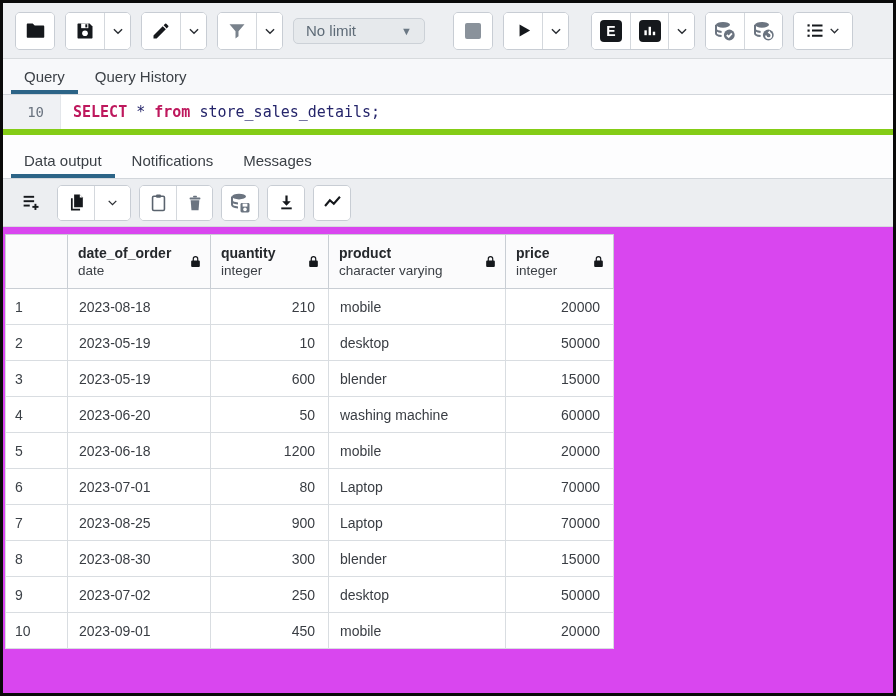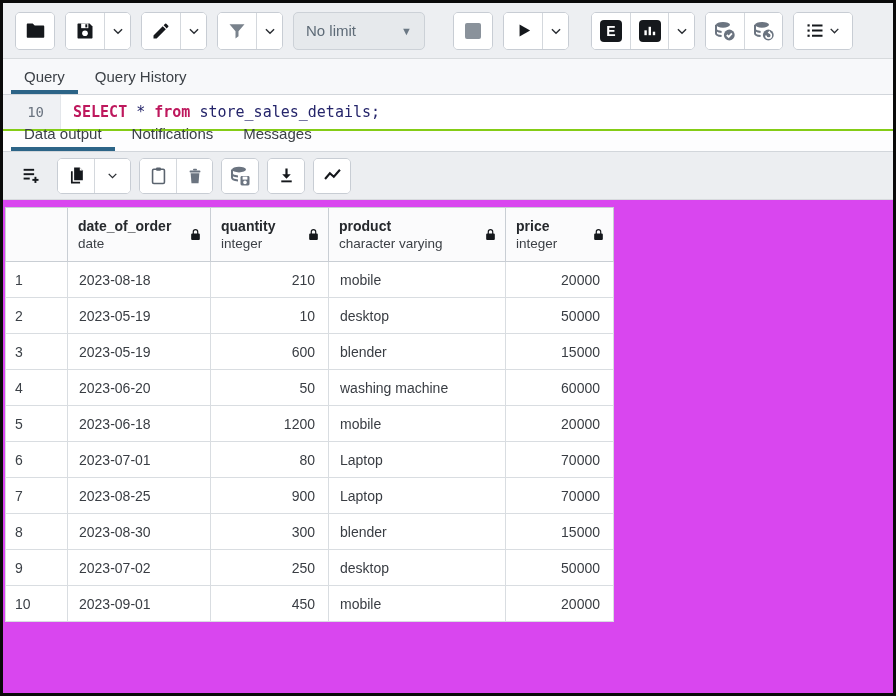--- a/index.html
+++ b/index.html
@@ -22,32 +22,32 @@
   .tbtn.caret-btn { min-width:26px; padding:0 5px; }
   .tbtn svg { display:block; }
   .toolbar-grid .tbtn { height:34px; min-width:36px; }
   .tbtn.flat { background:transparent; }
 
   .badge { width:22px; height:22px; background:#15181c; color:#fff; border-radius:4px;
            display:flex; align-items:center; justify-content:center;
            font-weight:bold; font-size:14px; }
 
   .limit-select { display:flex; align-items:center; justify-content:space-between;
-                  width:132px; height:38px; background:#e6e9ec; border:1px solid #ccd1d7;
+                  width:132px; height:26px; background:#e6e9ec; border:1px solid #ccd1d7;
                   border-radius:5px; padding:0 12px; color:#5e6b77; font-size:15px; cursor:default; }
   .limit-caret { color:#6b7884; font-size:11px; }
 
   .stop-square { width:16px; height:16px; background:#8a929b; border-radius:2px; }
 
   .gap-sm { width:2px; } .gap-md { width:8px; }
 
   
   .tabs { display:flex; align-items:flex-end; background:#f7f8fa; border-bottom:1px solid #d2d6db;
           height:36px; padding:0 6px; flex-shrink:0; }
-  .tabs.output-tabs { background:#fdfdfe; border-top:2px solid #84cc16; height:23px; }
+  .tabs.output-tabs { background:#fdfdfe; border-top:6px solid #84cc16; height:50px; }
   .tab { padding:8px 15px 9px; font-size:15px; color:#3c4147; cursor:pointer; position:relative; }
   .tab.active::after { content:""; position:absolute; left:2px; right:2px; bottom:0; height:4px; background:#2c6487; }
 
   
   .sql-row { display:flex; height:34px; background:#fff; flex-shrink:0; }
   .gutter { width:58px; background:#eff1f4; color:#69737f; font-family:"DejaVu Sans Mono", monospace;
             font-size:14px; display:flex; align-items:center; justify-content:flex-end;
             padding-right:16px; border-right:1px solid #e3e6ea; }
   .code { display:flex; align-items:center; padding-left:12px;
           font-family:"DejaVu Sans Mono", monospace; font-size:15px; white-space:pre; }

